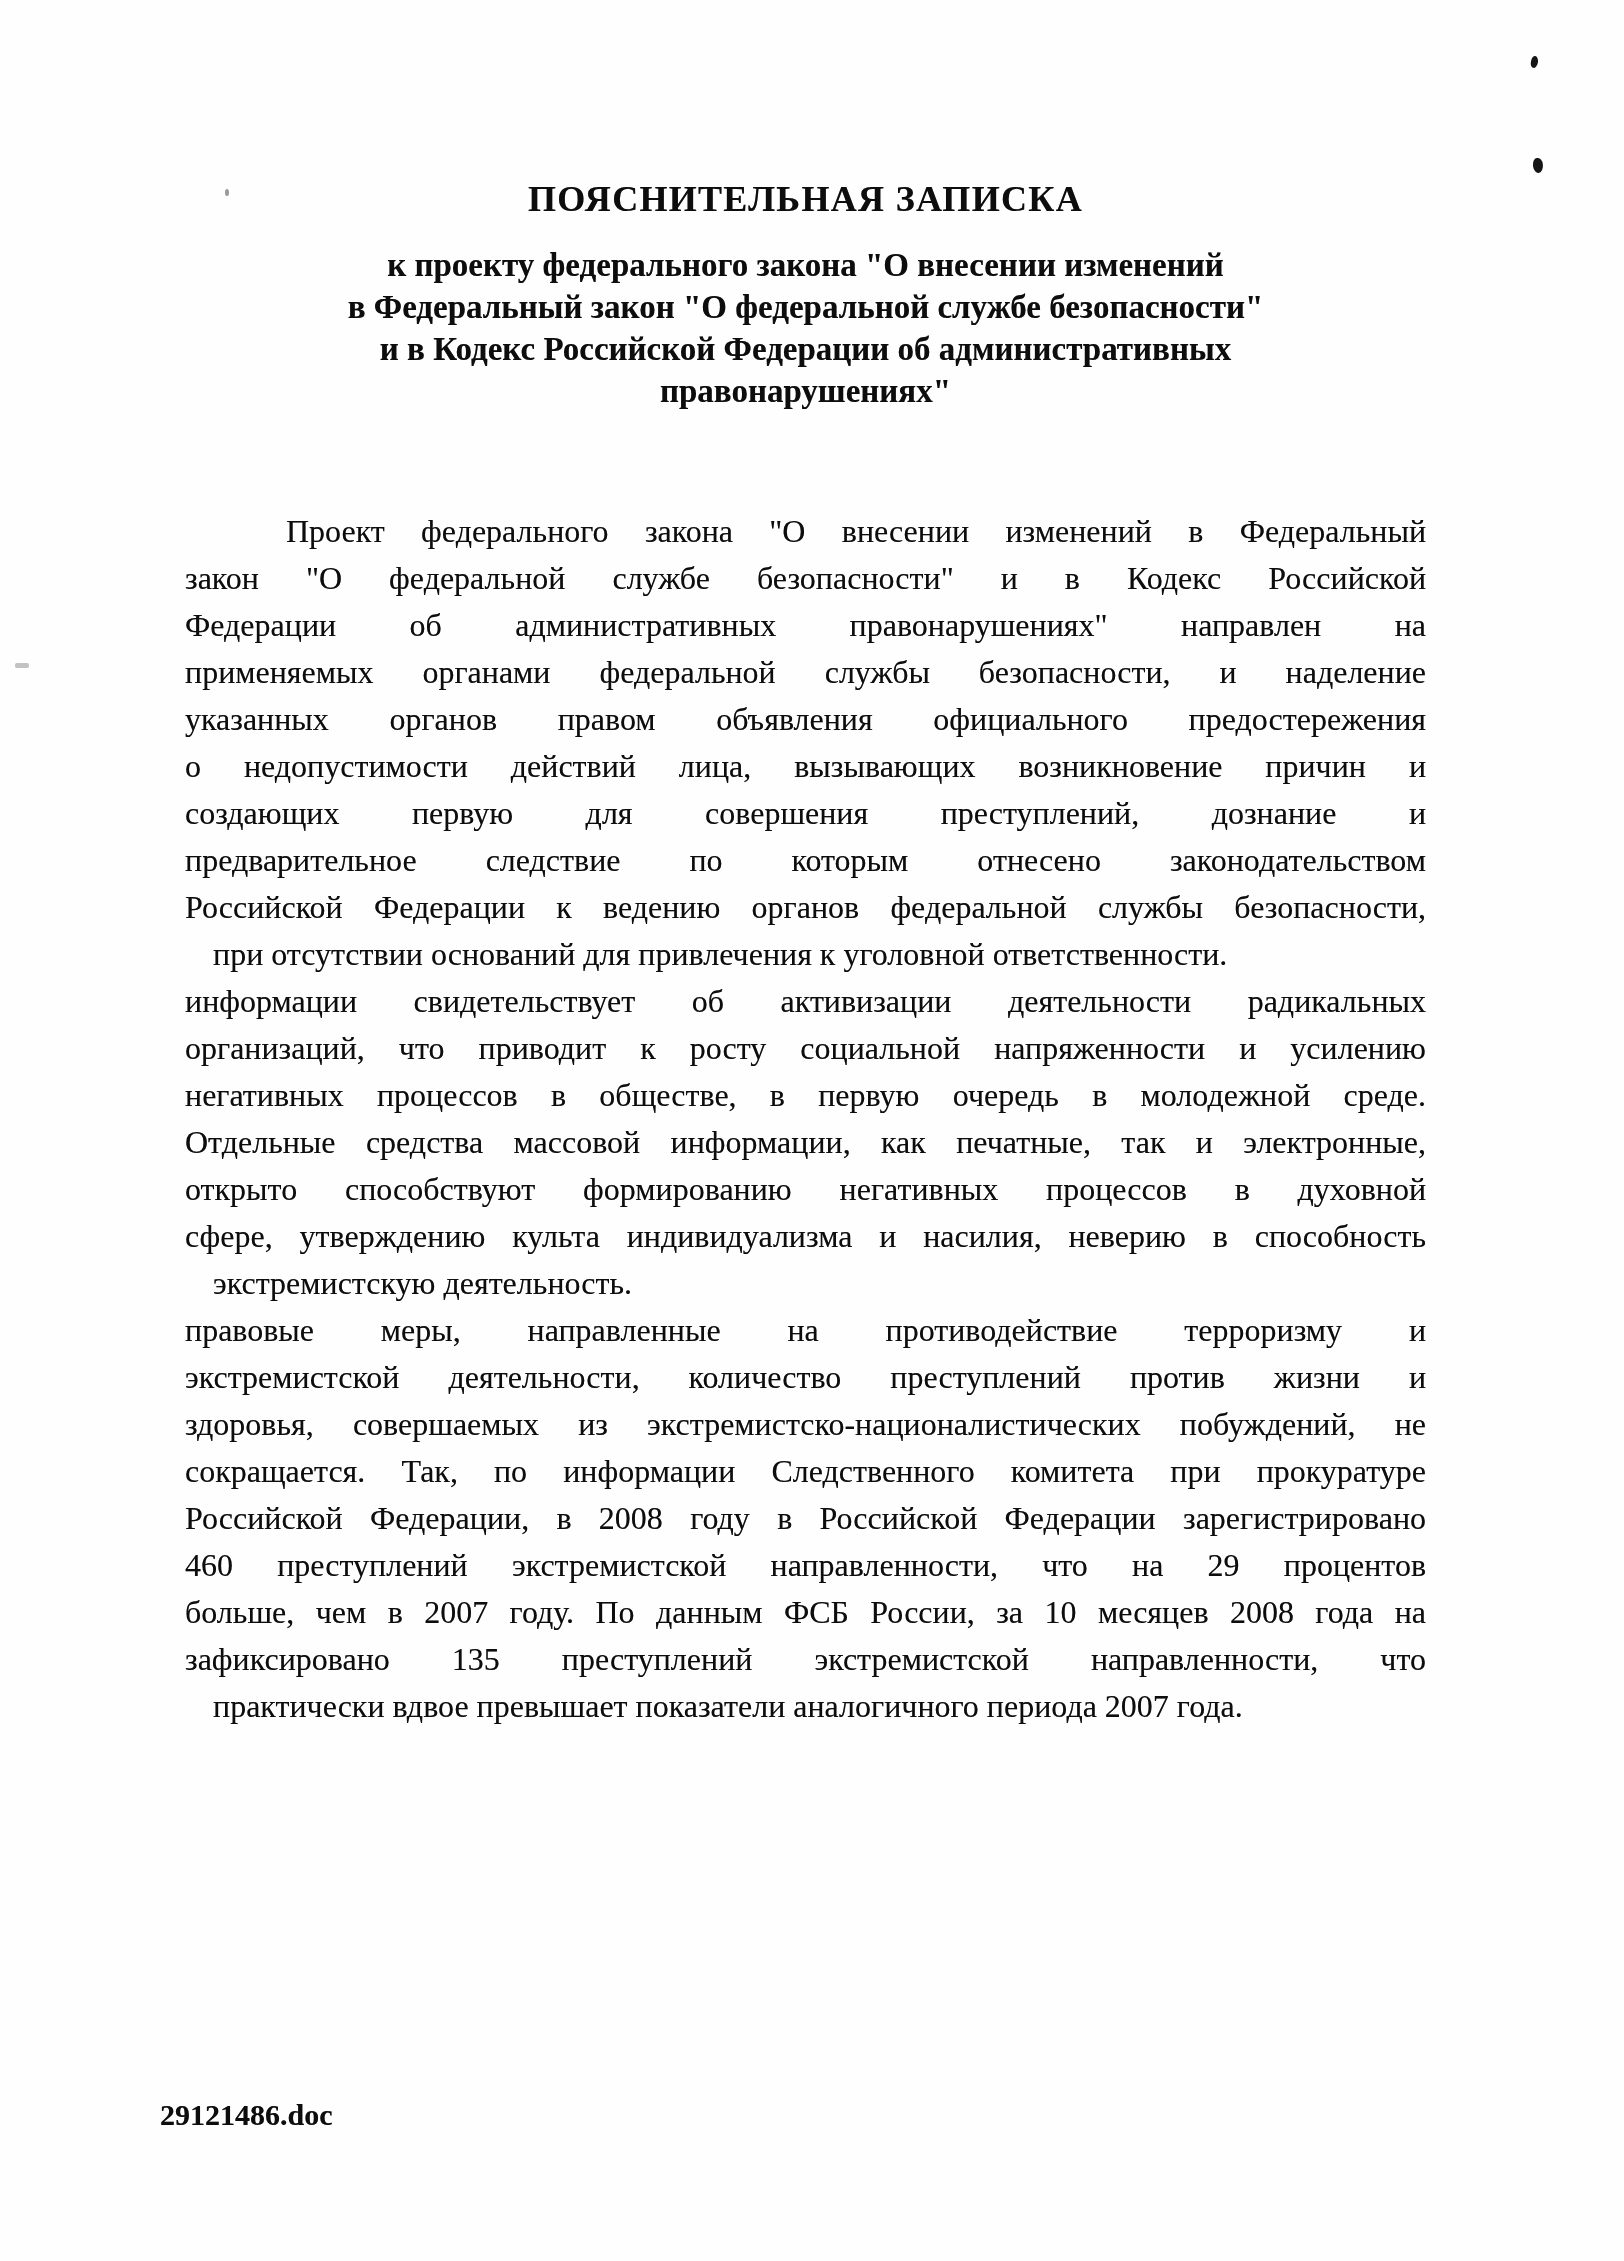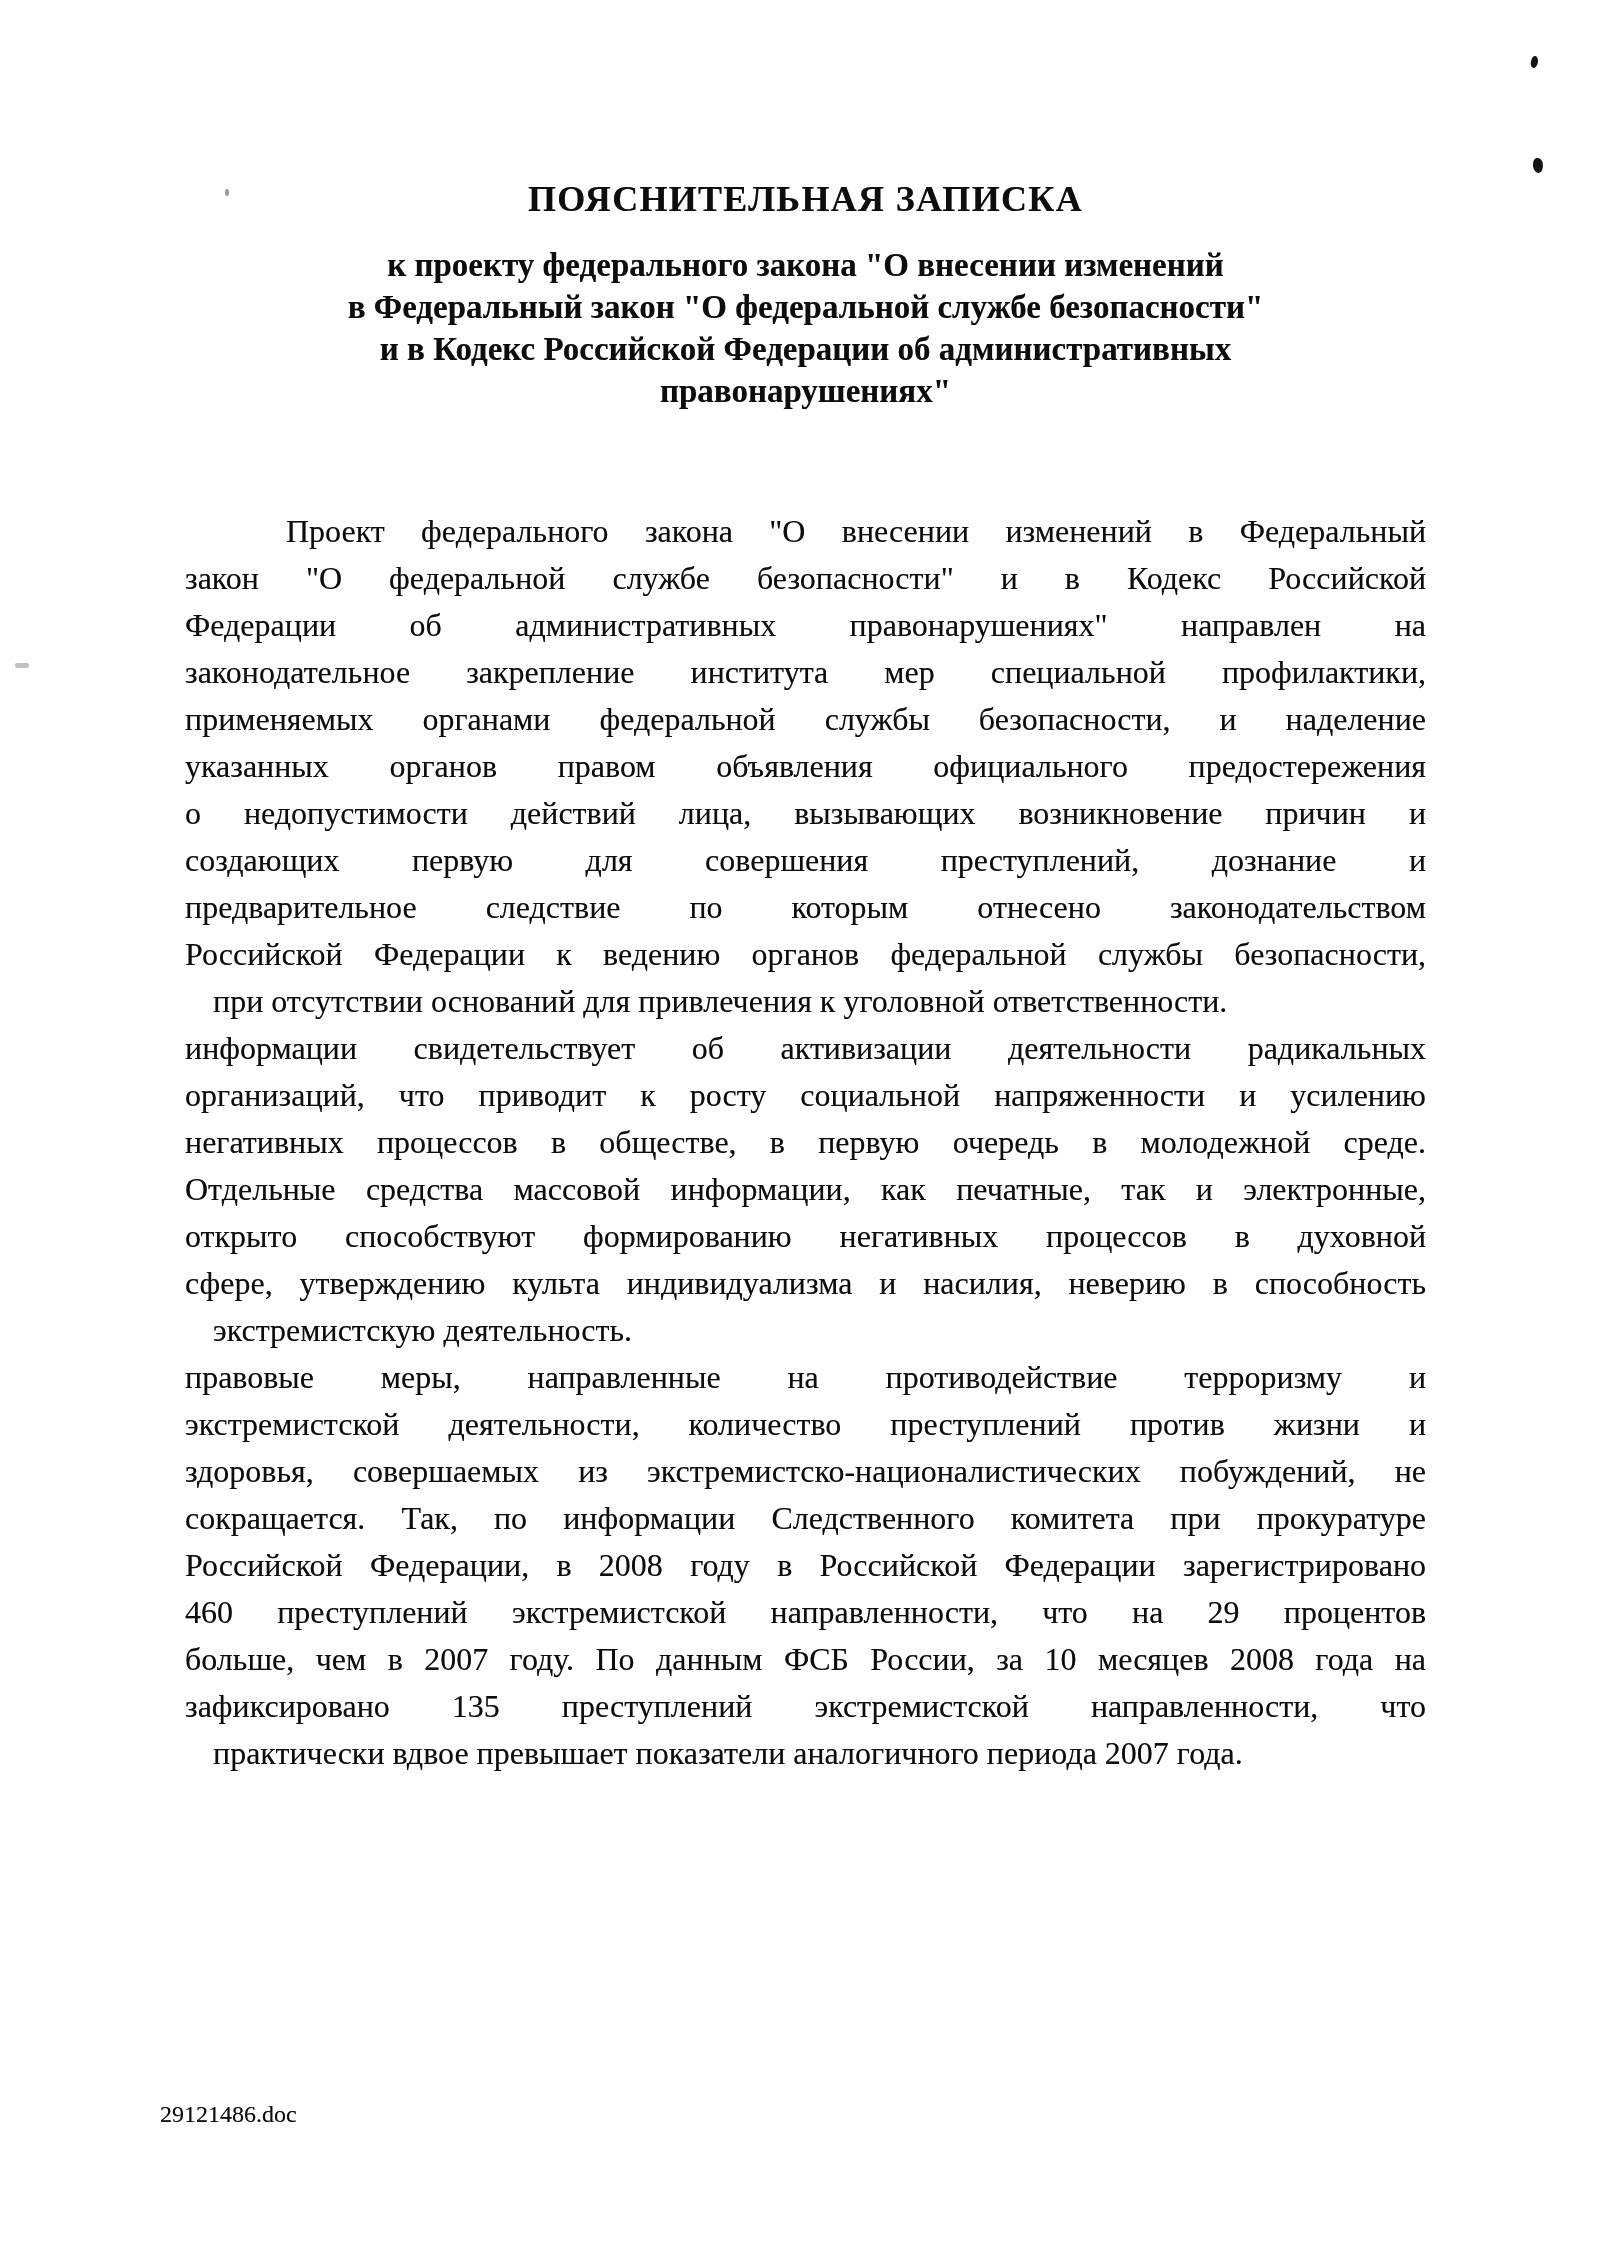--- a/index.html
+++ b/index.html
@@ -58,23 +58,23 @@
   .indent { text-indent: 101px; }
   .last {
     text-align: left;
     text-align-last: left;
     margin-left: 28px;
   }
   .footer {
     position: absolute;
     left: 160px;
     top: 2102px;
-    font-size: 24px;
+    font-size: 30px;
     line-height: 25.5px;
-    font-weight: normal;
+    font-weight: bold;
     text-align: right;
   }
   
   .speck {
     position: absolute;
     background: #151515;
   }
   .speck-a {
     left: 1531px; top: 56px;
     width: 7px; height: 11.5px;
@@ -120,21 +120,20 @@
       <div class="sub-line">и в Кодекс Российской Федерации об административных</div>
       <div class="sub-line">правонарушениях"</div>
     </div>
 
     <div class="doc-body">
 
       <div class="paragraph">
         <div class="line j indent">Проект федерального закона "О внесении изменений в Федеральный</div>
         <div class="line j">закон "О федеральной службе безопасности" и в Кодекс Российской</div>
         <div class="line j">Федерации об административных правонарушениях" направлен на</div>
-        <div class="line j">законодательное закрепление института мер специальной профилактики,</div>
         <div class="line j">применяемых органами федеральной службы безопасности, и наделение</div>
         <div class="line j">указанных органов правом объявления официального предостережения</div>
         <div class="line j">о недопустимости действий лица, вызывающих возникновение причин и</div>
         <div class="line j">создающих первую для совершения преступлений, дознание и</div>
         <div class="line j">предварительное следствие по которым отнесено законодательством</div>
         <div class="line j">Российской Федерации к ведению органов федеральной службы безопасности,</div>
         <div class="line last">при отсутствии оснований для привлечения к уголовной ответственности.</div>
       </div>
 
       <div class="paragraph">

